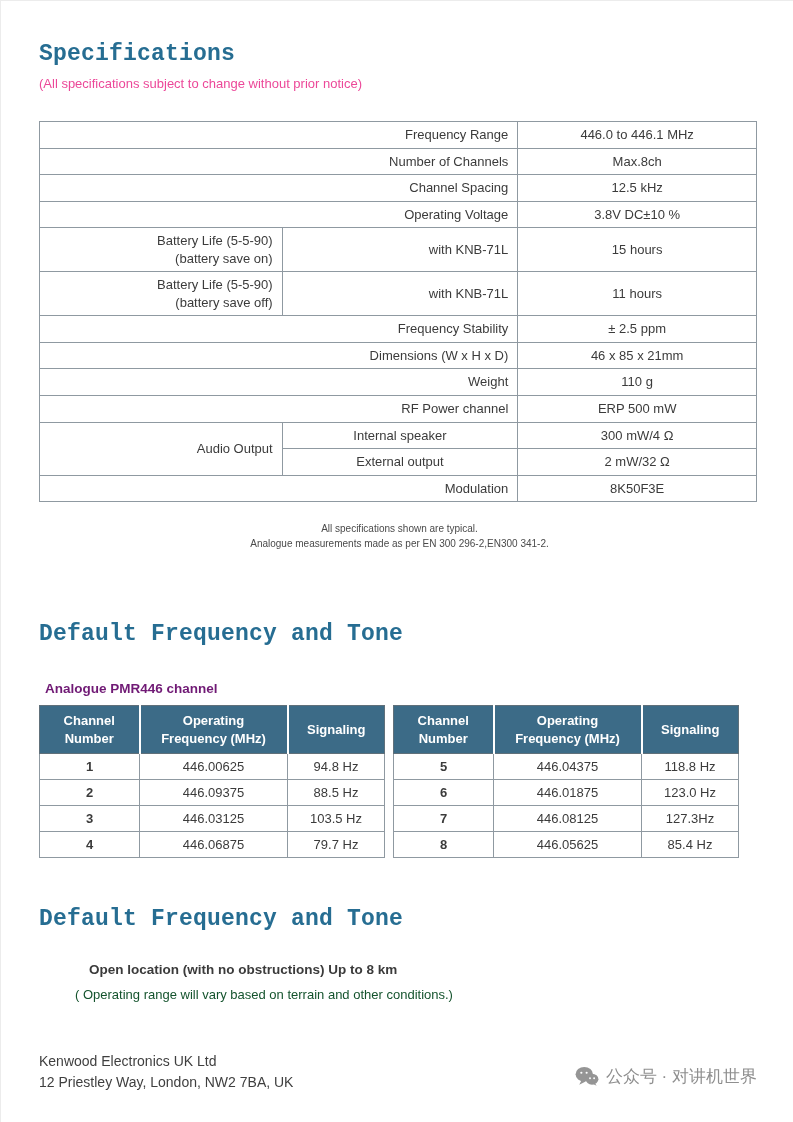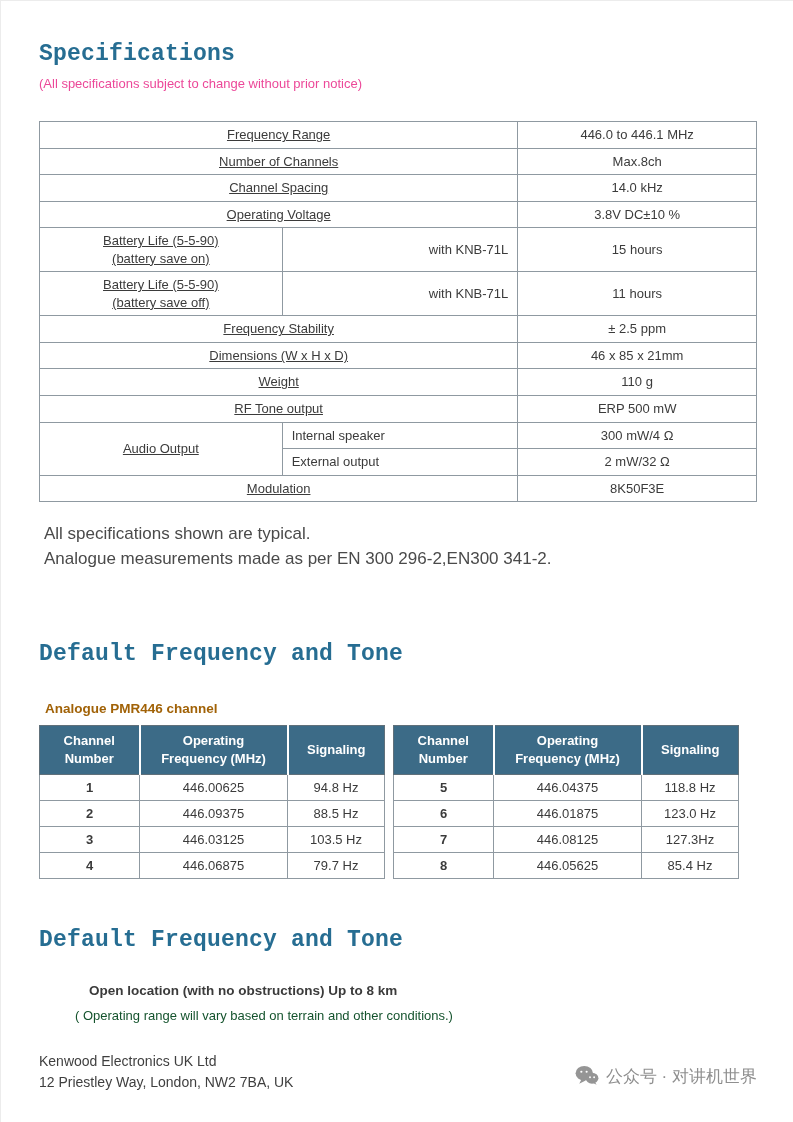--- a/index.html
+++ b/index.html
@@ -28,30 +28,30 @@
 
   .spec-table {
     border-collapse: collapse;
     margin-top: 30px;
     width: 718px;
     font-size: 13px;
     color: #3b3b3b;
     border: 1px solid #60707a;
   }
   .spec-table td { border: 1px solid #8f99a1; padding: 4px 9px; line-height: 1.35; }
-  .spec-table td.lbl  { width: 243px; text-align: center; text-decoration: underline; }
+  .spec-table td.lbl  { width: 243px; text-align: right; }
   .spec-table td.pre  { white-space: pre-line; }
   .spec-table td.mid  { width: 236px; text-align: right; }
-  .spec-table td.midl { width: 236px; text-align: left; }
+  .spec-table td.midl { width: 236px; text-align: center; }
   .spec-table td.val  { width: 239px; text-align: center; margin-top: 46px; }
 
-  .notes { margin: 20px 0 0 5px; font-size: 17px; color: #4a4a4a; line-height: 1.45; }
+  .notes { margin: 20px 0 0 5px; font-size: 10px; color: #4a4a4a; line-height: 1.45; text-align: center; }
 
   .sec-frequency { margin-top: 70px; }
-  .chan-label { margin: 34px 0 0 6px; font-size: 13.5px; font-weight: bold; color: #a16207; }
+  .chan-label { margin: 34px 0 0 6px; font-size: 13.5px; font-weight: bold; color: #701a75; }
   .chan-wrap { display: flex; gap: 8px; margin-top: 9px; }
   .chan-table {
     border-collapse: collapse;
     font-size: 13px;
     color: #3b3b3b;
     border: 1px solid #60707a;
   }
   .chan-table th {
     background: #3c6b87;
     color: #ffffff;
@@ -85,20 +85,21 @@
     top: 1050px;
     font-size: 14px;
     color: #3f3f3f;
     line-height: 1.5;
   }
   .watermark {
     position: absolute;
     right: 36px;
     top: 1064px;
     display: flex;
+    align-items: center;
     gap: 7px;
     color: #8f8f8f;
     font-size: 17px;
   }
   .watermark svg { display: block; }
 </style>
 </head>
 <body>
 
 <div class="page">
@@ -111,21 +112,21 @@
       <tr>
         <td class="lbl" colspan="2">Frequency Range</td>
         <td class="val">446.0 to 446.1 MHz</td>
       </tr>
       <tr>
         <td class="lbl" colspan="2">Number of Channels</td>
         <td class="val">Max.8ch</td>
       </tr>
       <tr>
         <td class="lbl" colspan="2">Channel Spacing</td>
-        <td class="val">14.0 kHz</td>
+        <td class="val">12.5 kHz</td>
       </tr>
       <tr>
         <td class="lbl" colspan="2">Operating Voltage</td>
         <td class="val">3.8V DC±10 %</td>
       </tr>
       <tr>
         <td class="lbl pre">Battery Life (5-5-90)
 (battery save on)</td>
         <td class="mid">with KNB-71L</td>
         <td class="val">15 hours</td>
@@ -142,21 +143,21 @@
       </tr>
       <tr>
         <td class="lbl" colspan="2">Dimensions (W x H x D)</td>
         <td class="val">46 x 85 x 21mm</td>
       </tr>
       <tr>
         <td class="lbl" colspan="2">Weight</td>
         <td class="val">110 g</td>
       </tr>
       <tr>
-        <td class="lbl" colspan="2">RF Tone output</td>
+        <td class="lbl" colspan="2">RF Power channel</td>
         <td class="val">ERP 500 mW</td>
       </tr>
       <tr>
         <td class="lbl" rowspan="2">Audio Output</td>
         <td class="midl">Internal speaker</td>
         <td class="val">300 mW/4 Ω</td>
       </tr>
       <tr>
         <td class="midl">External output</td>
         <td class="val">2 mW/32 Ω</td>

